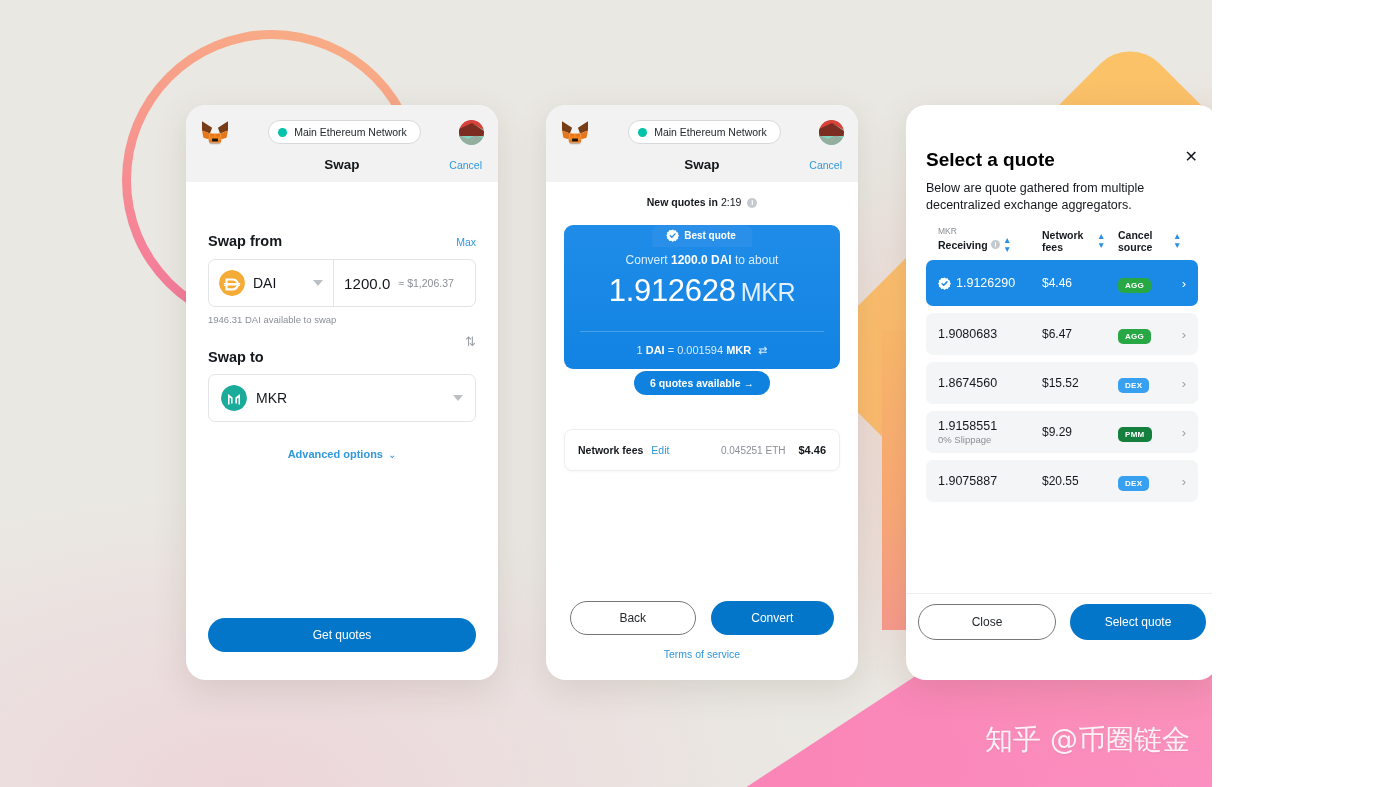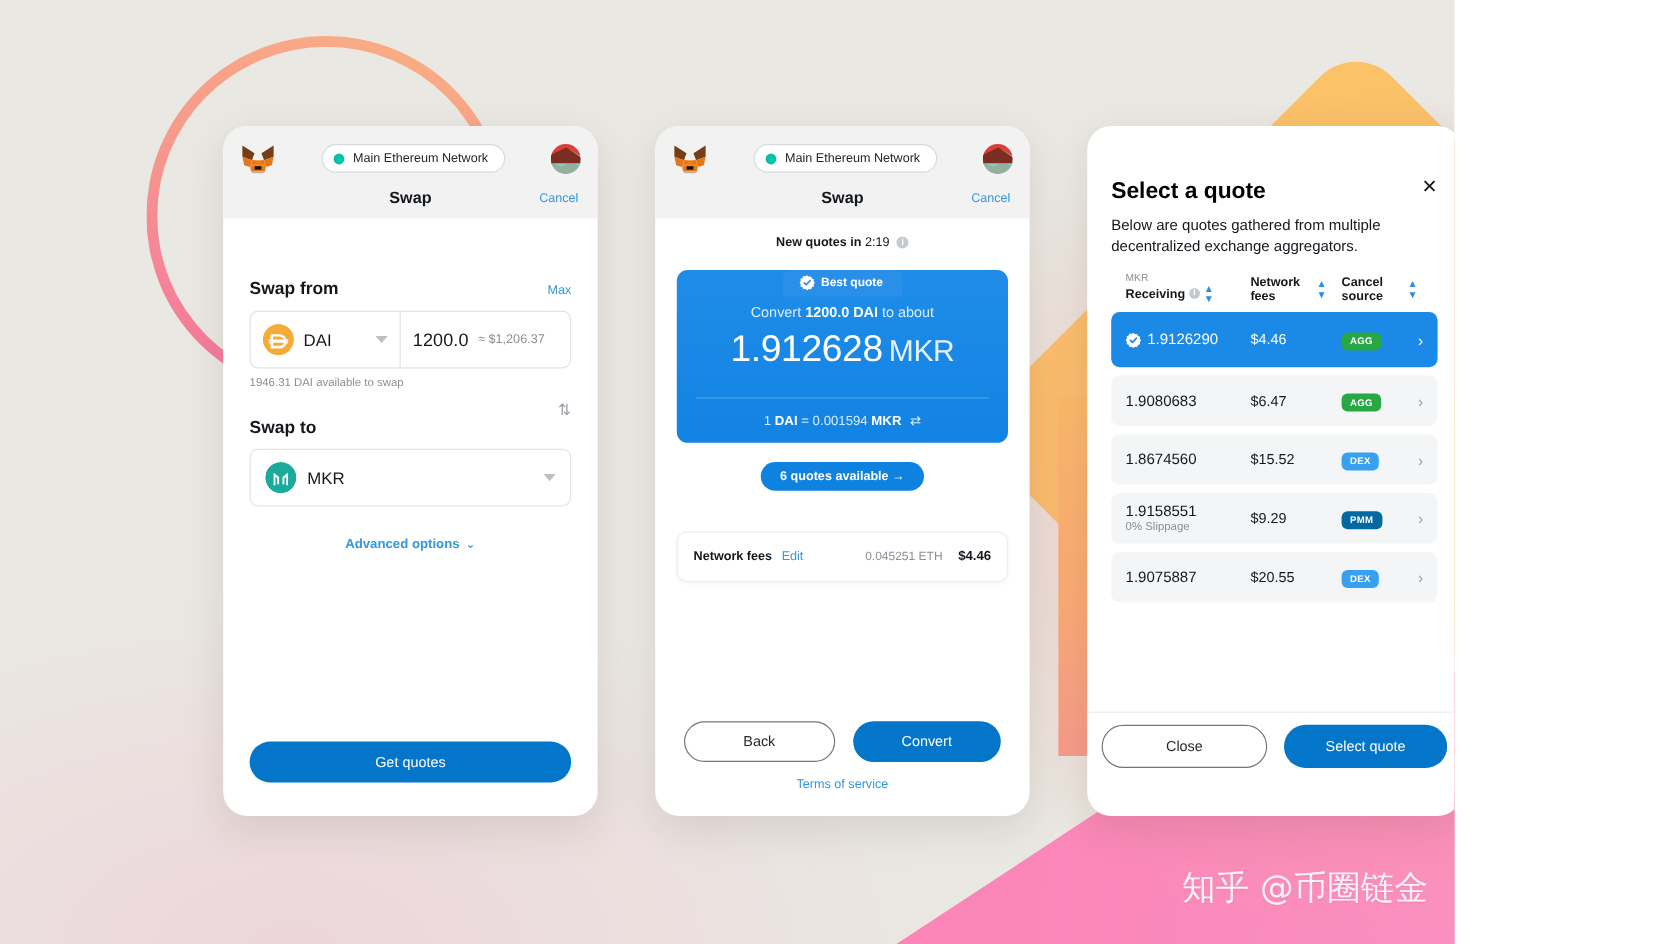--- a/index.html
+++ b/index.html
@@ -229,21 +229,21 @@
     font-size: 31px;
     color: #fff;
     letter-spacing: -0.3px;
   }
   .big-amt .unit { font-size: 25px; color: #e3f1fe; margin-left: 5px; }
   .rate-div { margin-top: 22px; border-top: 1px solid rgba(255,255,255,0.22); }
   .rate-line { margin-top: 12px; font-size: 11px; color: #d6ecff; }
   .rate-line b { color: #fff; font-weight: bold; }
   .swap-ico { margin-left: 4px; }
 
-  .qpill-row { display: flex; justify-content: center; margin-top: 16px; }
+  .qpill-row { display: flex; justify-content: center; margin-top: 2px; }
   .qpill {
     background: #0f82e0; color: #fff;
     border: none; border-radius: 14px;
     font-size: 10.5px; font-weight: bold;
     padding: 6px 16px;
     font-family: "Liberation Sans", sans-serif;
     cursor: pointer;
   }
 
   .fees-box {
@@ -320,21 +320,21 @@
   .qc3 { flex: 1; }
   .tag {
     display: inline-block;
     font-size: 8px; font-weight: bold; color: #fff;
     border-radius: 5px;
     padding: 3px 7px;
     letter-spacing: .3px;
   }
   .tag.AGG { background: #28a745; }
   .tag.DEX { background: #37a0f0; }
-  .tag.PMM { background: #0369a1; }
+  .tag.PMM { background: #15803d; }
   .qchev { font-size: 13px; color: #9aa0a6; margin-left: auto; }
   .qrow.sel .qchev { color: #fff; }
   .badge-check { width: 13px; height: 13px; flex: 0 0 auto; }
 
   .p3-divider { position: absolute; left: 0; right: 0; bottom: 86px; border-top: 1px solid #eceef0; }
   .p3-foot { position: absolute; left: 12px; right: 12px; bottom: 40px; display: flex; gap: 14px; }
   .p3-foot .btn-ghost, .p3-foot .btn-fill { height: 36px; border-radius: 22px; }
 
   
   .watermark {
@@ -533,21 +533,21 @@
       <div class="tos">Terms of service</div>
     </div>
   </div>
 
   <div class="panel" id="panel3">
     <div class="p3-body">
       <div class="p3-head">
         <span class="p3-title">Select a quote</span>
         <span class="close-x">✕</span>
       </div>
-      <div class="p3-sub">Below are quotes gathered from multiple decentralized exchange aggregators.</div>
+      <div class="p3-sub">Below are quote gathered from multiple decentralized exchange aggregators.</div>
 
       <div class="qtable">
         <div class="qhead">
           <div class="qh-c1">
             <div class="qh-small">MKR</div>
             <div class="qh-main">
               <span>Receiving</span>
               <span class="info-ico2">i</span>
               <span class="sort-ico">▲<br>▼</span>
             </div>

